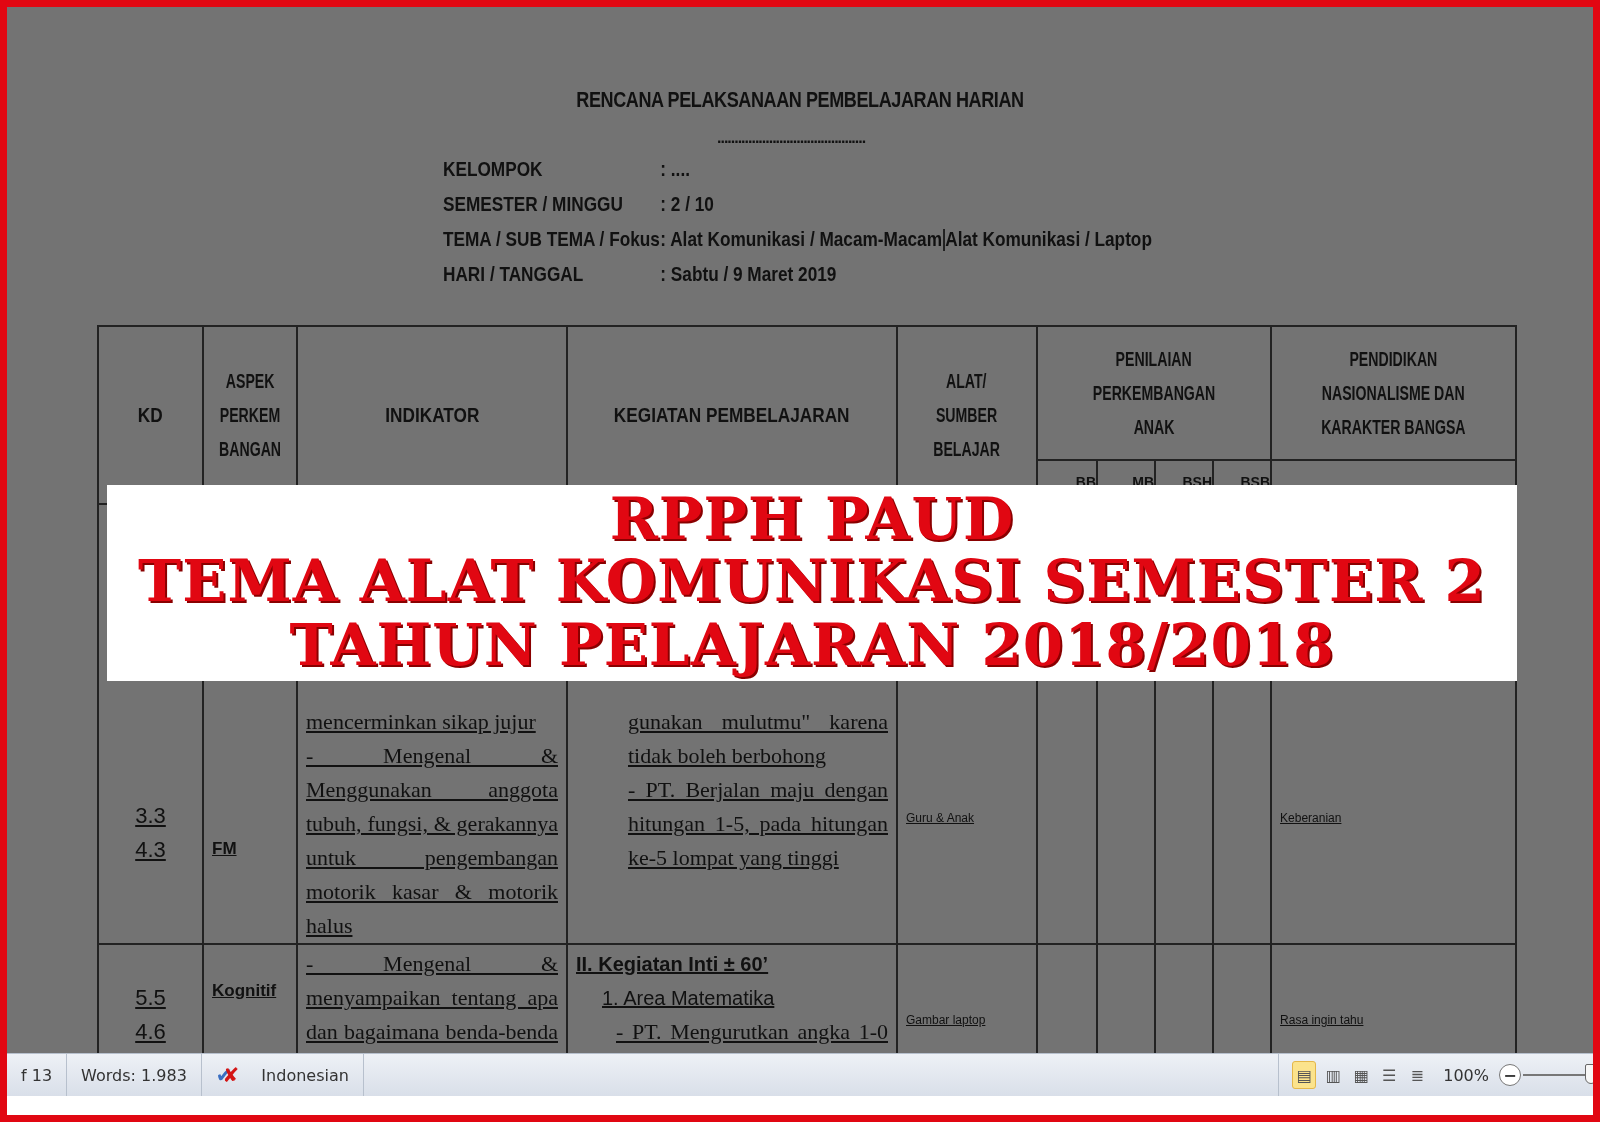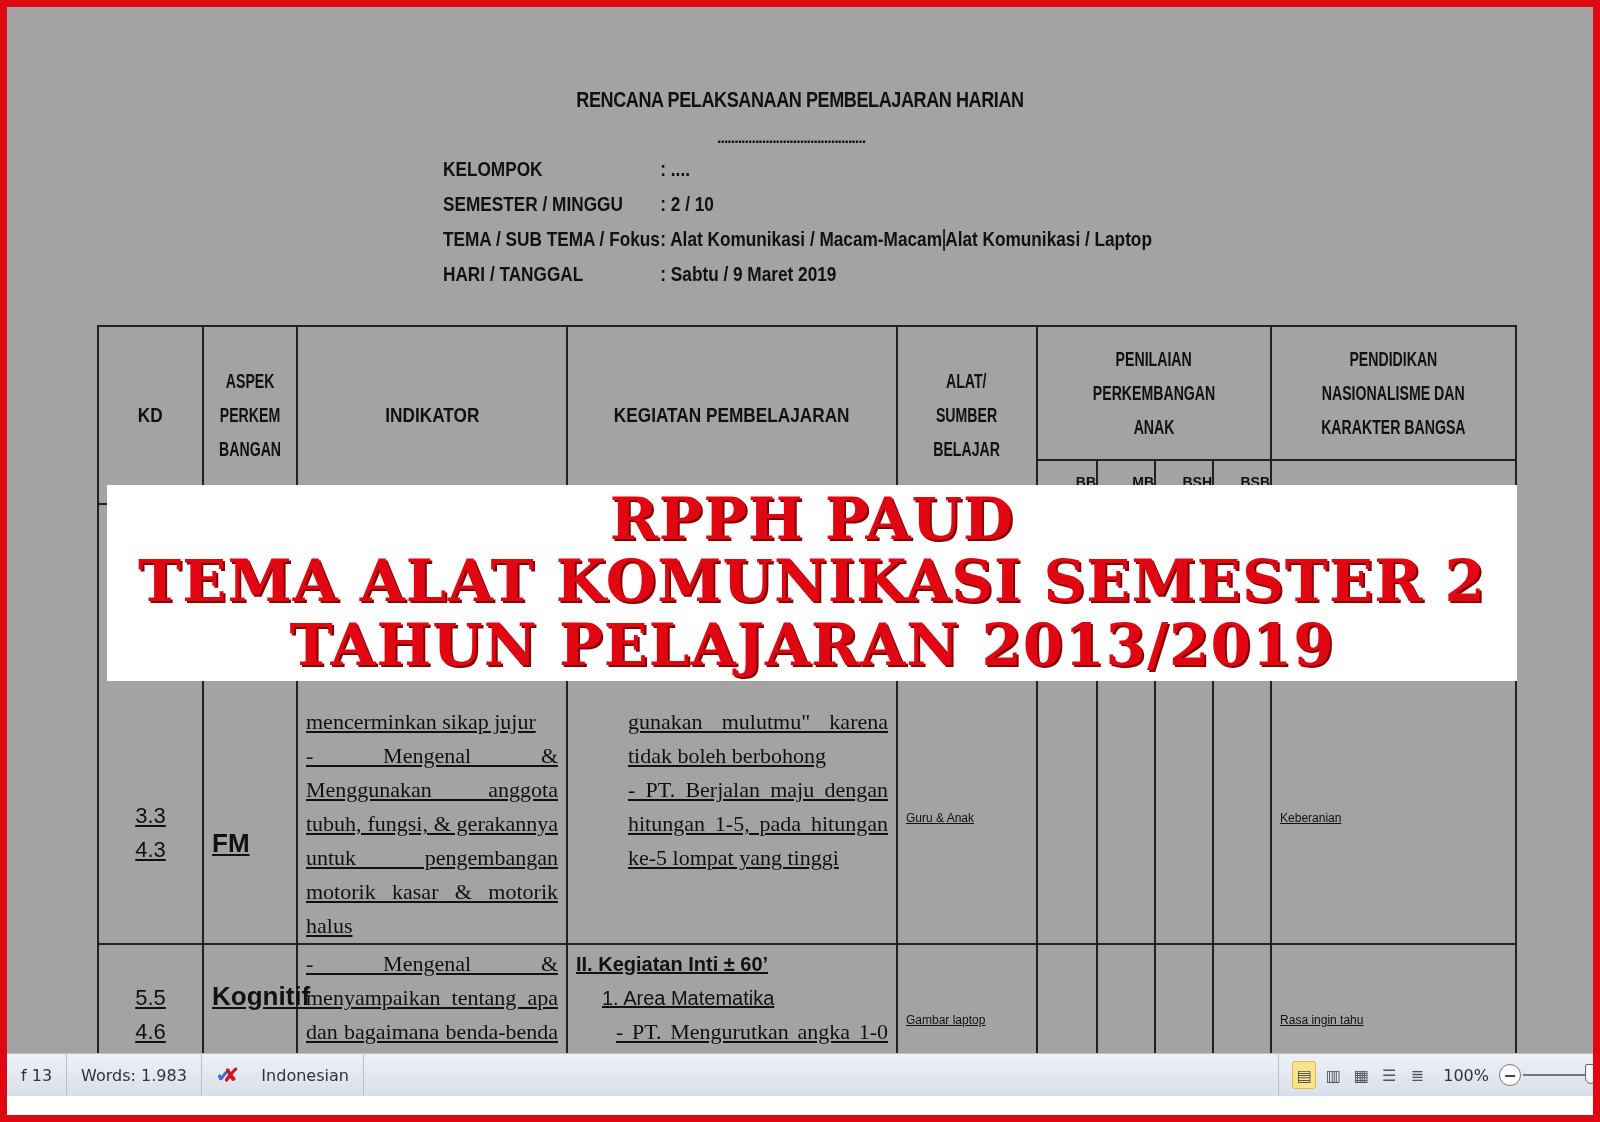--- a/index.html
+++ b/index.html
@@ -4,21 +4,21 @@
 <style>
   html, body { margin:0; padding:0; }
   body {
     width:1600px; height:1122px; position:relative; overflow:hidden;
     background:#ffffff; font-family:"Liberation Sans", sans-serif;
   }
   .frame {
     position:absolute; left:0; top:0; width:1600px; height:1122px;
     box-sizing:border-box; border:7px solid #e10712; pointer-events:none; z-index:50;
   }
-  .page { position:absolute; left:7px; top:7px; width:1586px; height:1070px; background:#a3a3a3; overflow:hidden; }
+  .page { position:absolute; left:7px; top:7px; width:1586px; height:1070px; background:#737373; overflow:hidden; }
   .doc-title {
     position:absolute; left:0; width:1586px; top:80px; text-align:center;
     font-weight:bold; font-size:22px; letter-spacing:-0.5px; color:#111;
     transform:scaleX(0.82);
   }
   .dots { position:absolute; top:122px; left:710px; font-size:16px; font-weight:bold; color:#111; letter-spacing:-1px; }
   .meta { position:absolute; left:436px; top:150px; font-weight:bold; font-size:21px; color:#111; }
   .meta-row { height:35px; display:flex; transform-origin:left; transform:scaleX(0.82); white-space:nowrap; }
   .meta-label { width:265px; }
   .meta-value { }
@@ -27,21 +27,21 @@
   table.rpph {
     position:absolute; left:90px; top:318px; border-collapse:collapse;
     width:1418px; table-layout:fixed; color:#111;
   }
   table.rpph td, table.rpph th { border:2px solid #222; padding:0; vertical-align:middle;text-decoration:underline; }
   .hdr { font-weight:bold; font-size:21px; text-align:center; line-height:34px; }
   .hdr span { display:inline-block; transform:scaleX(0.82); }
   .cell-serif { font-family:"Liberation Serif", serif; font-size:22px; line-height:34px; text-align:justify; padding:0 8px !important; vertical-align:top !important; }
   .cell-sans { font-family:"Liberation Sans", sans-serif; font-size:12px; }
   .kd { text-align:center; font-family:"Liberation Sans", sans-serif; font-size:22px; line-height:34px; }
-  .aspek { font-weight:bold; font-size:26px; padding-left:8px !important; }
+  .aspek { font-weight:bold; font-size:17px; padding-left:8px !important; }
   .small-col { font-size:14px; font-weight:bold; text-align:right; }
 
   .banner {
     position:absolute; left:100px; top:478px; width:1410px; height:196px; background:#fff; z-index:10;
   }
   .banner-line {
     position:absolute; width:100%; text-align:center; color:#e10712;
     font-family:"DejaVu Serif", serif; font-weight:bold; font-size:58px; letter-spacing:1px;
     text-shadow: 2px 2px 0 #8a0000;
   }
@@ -155,21 +155,21 @@
           <td></td>
           <td></td>
       <td class="cell-sans" style="padding-left:8px;vertical-align:top;padding-top:68px">Rasa ingin tahu</td>
     </tr>
   </tbody>
     </table>
 
   <div class="banner">
     <div class="banner-line l1">RPPH PAUD</div>
     <div class="banner-line l2">TEMA ALAT KOMUNIKASI SEMESTER 2</div>
-    <div class="banner-line l3">TAHUN PELAJARAN 2013/2019</div>
+    <div class="banner-line l3">TAHUN PELAJARAN 2018/2018</div>
   </div>
 </div>
 
 <div class="status-bar">
   <div class="sb-item">f 13</div>
   <div class="sb-item">Words: 1.983</div>
   <div class="sb-item">
     <span style="color:#3a6fc2;margin-right:22px;font-size:20px">✔<span style="color:#d41515;margin-left:-10px">✘</span></span>
     <span>Indonesian</span>
   </div>

